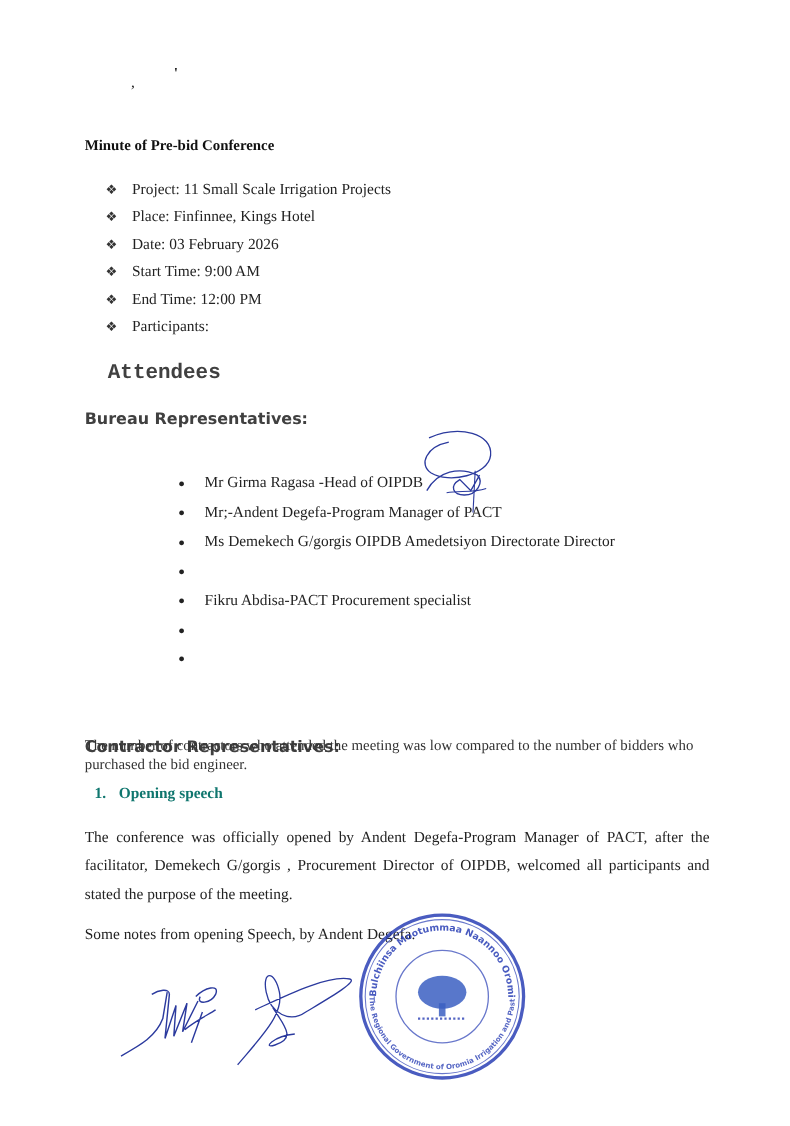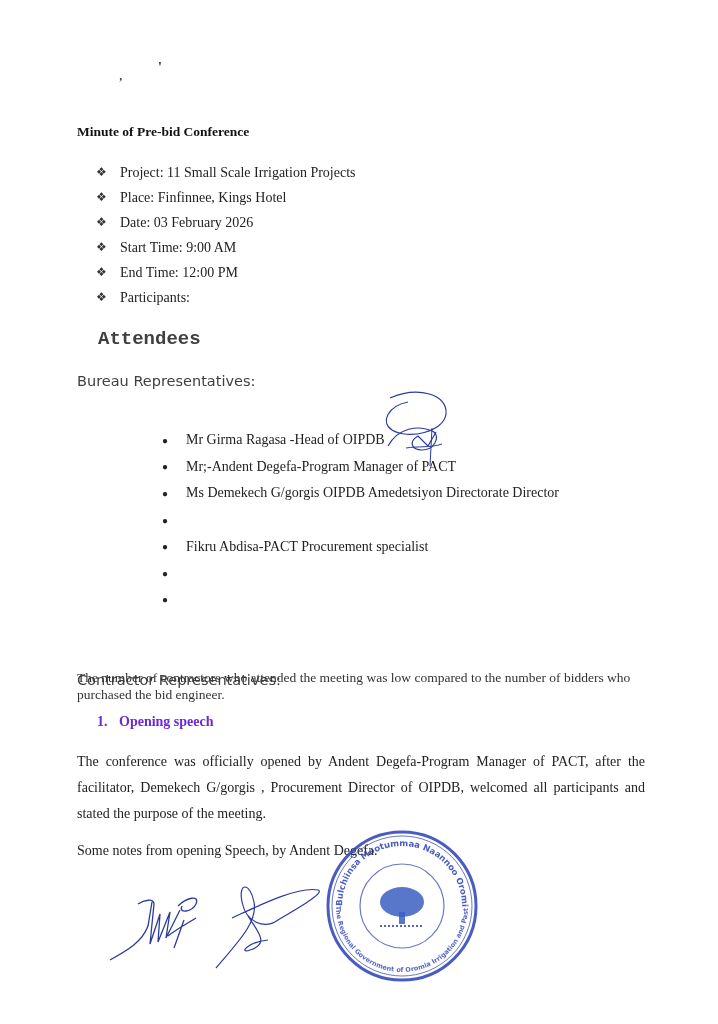--- a/index.html
+++ b/index.html
@@ -4,29 +4,29 @@
   <style>
     html, body { margin: 0; padding: 0; background: #ffffff; }
     body { width: 718px; height: 1024px; position: relative; overflow: hidden; font-family: "Liberation Serif", serif; color: #1a1a1a; }
     .abs { position: absolute; }
     .stray { font-size: 14px; color: #222; }
     .doc-title { left: 77px; top: 124px; font-weight: bold; font-size: 13.5px; color: #111; }
     .info-list { left: 96px; top: 160px; margin: 0; padding: 0; list-style: none; }
     .info-list li { height: 25px; font-size: 14px; color: #222; display: flex; align-items: center; }
     .info-list .bullet { width: 24px; font-size: 12px; color: #333; }
     .h-attendees { left: 98px; top: 328px; font-family: Liberation Mono, monospace; font-weight: bold; font-size: 19px; color: #404040; }
-    .h-sub { font-family: "DejaVu Sans", sans-serif; font-weight: normal; font-size: 14.5px; color: #404040; }
+    .h-sub { font-family: "DejaVu Sans", sans-serif; font-weight: bold; font-size: 14.5px; color: #404040; }
     .h-bureau { left: 77px; top: 373px; }
     .h-contractor { left: 77px; top: 672px; }
     .bureau-list { left: 162px; top: 427px; margin: 0; padding: 0; list-style: none; }
     .bureau-list li { height: 26.6px; font-size: 14px; color: #222; display: flex; align-items: center; }
     .bureau-list .dot { width: 24px; font-size: 10px; color: #222; }
     .para { font-size: 13.5px; color: #333; line-height: 17px; }
     .p-contractors { left: 77px; top: 669px; width: 560px; }
-    .opening-heading { left: 97px; top: 714px; font-size: 14px; font-weight: bold; color: #6d28d9; }
+    .opening-heading { left: 86px; top: 714px; font-size: 14px; font-weight: bold; color: #0f766e; }
     .opening-heading .num { display: inline-block; width: 22px; }
     .p-opening { left: 77px; top: 749px; width: 568px; font-size: 14px; color: #222; line-height: 26px; text-align: justify; }
     .p-notes { left: 77px; top: 843px; font-size: 14px; color: #222; }
     .sig { position: absolute; }
     .stamp { position: absolute; left: 322px; top: 826px; width: 160px; height: 160px; }
   </style>
 </head>
 <body>
 
 <span class="abs stray" style="left:119px; top:68px;">,</span>

